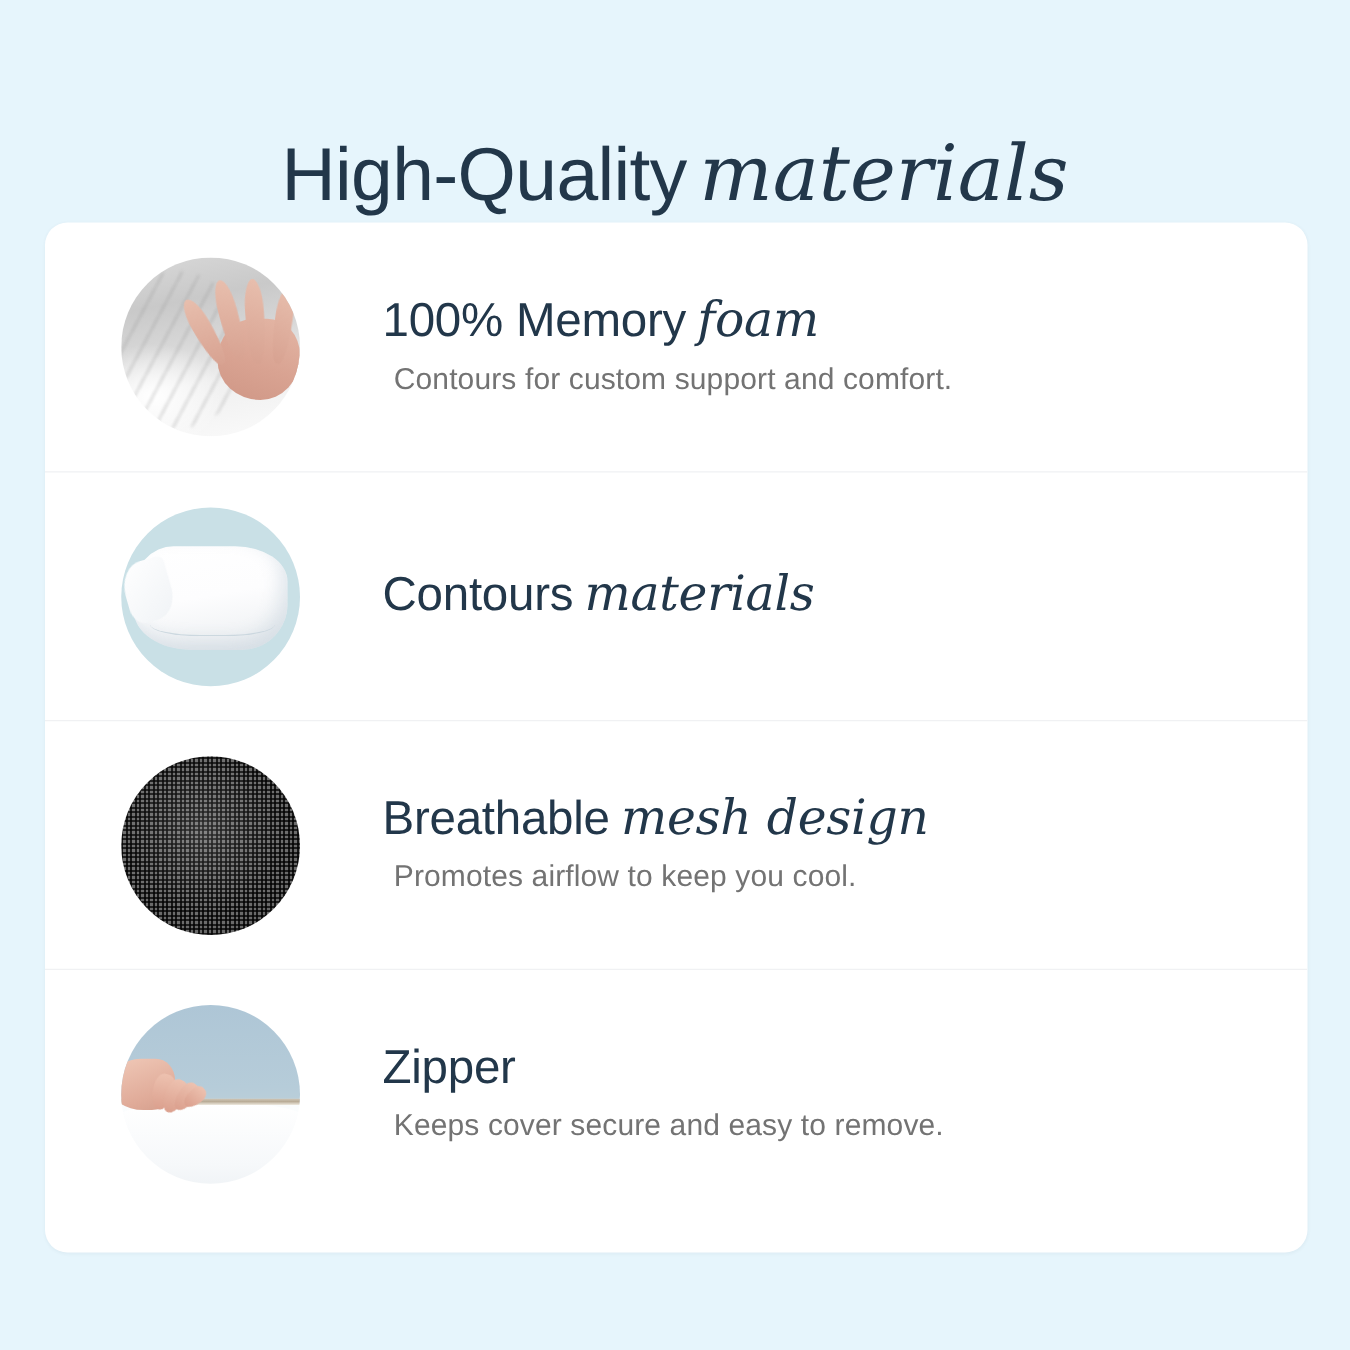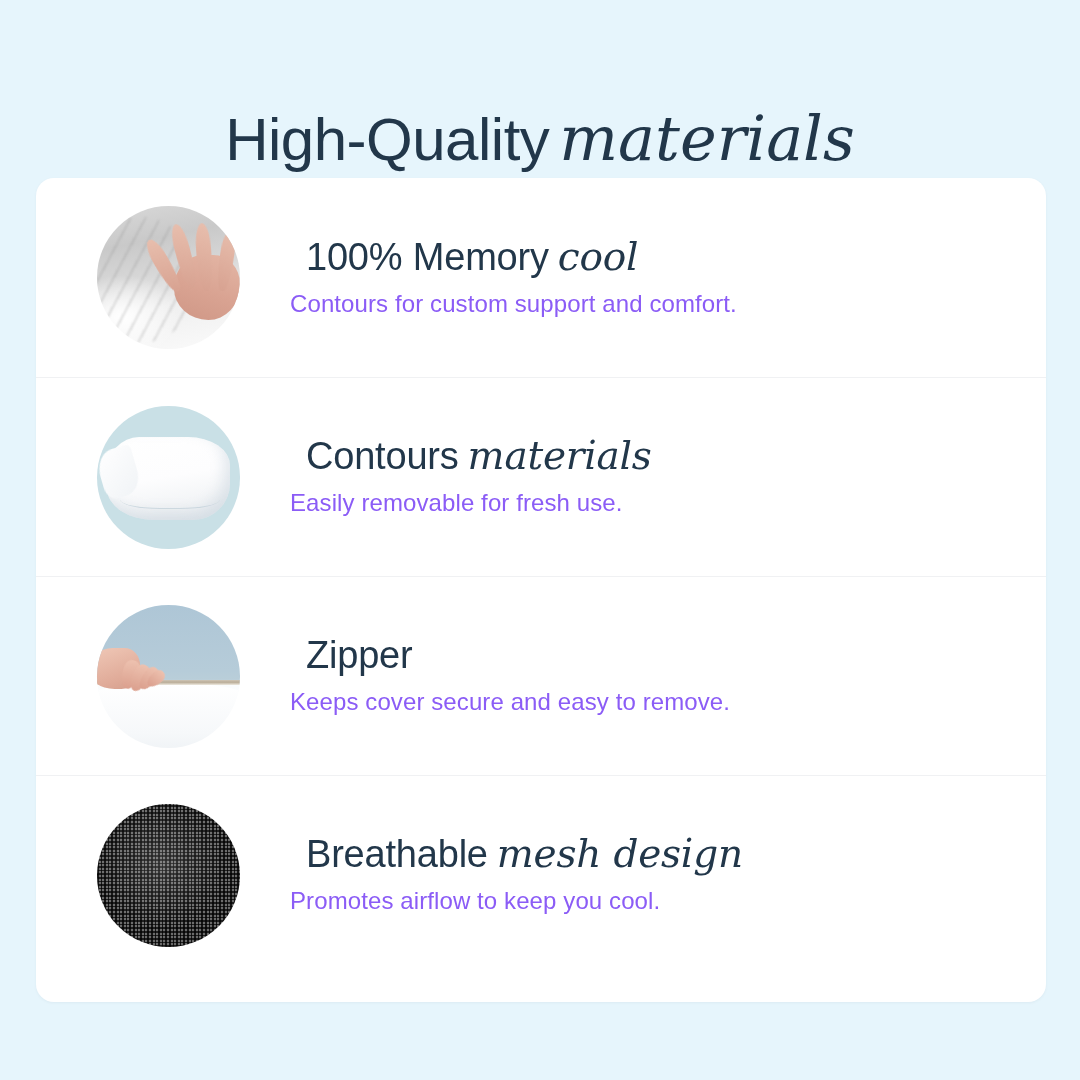--- a/index.html
+++ b/index.html
@@ -265,26 +265,27 @@
     font-family: "DejaVu Serif", "Liberation Serif", serif;
     font-style: italic;
     font-size: 39px;
     margin-left: 9px;
   }
   .feature-title .em:empty {
     display: none;
   }
   .feature-desc {
     margin-top: 8px;
-    color: #8b5cf6;
+    color: #737373;
     font-size: 24px;
     line-height: 32px;
     font-weight: 400;
     letter-spacing: 0.1px;
     white-space: nowrap;
+    margin-left: 25px;
   }
 </style>
 </head>
 <body>
 
 <div class="page">
 
   <h1 class="title">
     <span class="plain">High-Quality</span><span class="em">materials</span>
   </h1>
@@ -298,37 +299,48 @@
           <div class="foam-palm"></div>
           <div class="finger f1"></div>
           <div class="finger f2"></div>
           <div class="finger f3"></div>
           <div class="finger f4"></div>
           <div class="finger f5"></div>
         </div>
       </div>
       <div class="text">
         <div class="feature-title">
-          <span class="plain">100% Memory</span><span class="em">cool</span>
+          <span class="plain">100% Memory</span><span class="em">foam</span>
         </div>
         <div class="feature-desc">Contours for custom support and comfort.</div>
       </div>
     </div>
 
     <div class="row">
       <div class="thumb thumb-pillow">
         <div class="pillow-body"></div>
         <div class="pillow-corner"></div>
         <div class="pillow-seam"></div>
       </div>
       <div class="text">
         <div class="feature-title">
           <span class="plain">Contours</span><span class="em">materials</span>
         </div>
-        <div class="feature-desc">Easily removable for fresh use.</div>
+      </div>
+    </div>
+
+    <div class="row">
+      <div class="thumb thumb-mesh">
+        <div class="mesh-shade"></div>
+      </div>
+      <div class="text">
+        <div class="feature-title">
+          <span class="plain">Breathable</span><span class="em">mesh design</span>
+        </div>
+        <div class="feature-desc">Promotes airflow to keep you cool.</div>
       </div>
     </div>
 
     <div class="row">
       <div class="thumb thumb-zip">
         <div class="zip-pillow"></div>
         <div class="zip-track"></div>
         <div class="zip-hand">
           <div class="zip-palm"></div>
           <div class="zip-finger zf1"></div>
@@ -338,26 +350,14 @@
         </div>
       </div>
       <div class="text">
         <div class="feature-title">
           <span class="plain">Zipper</span>
         </div>
         <div class="feature-desc">Keeps cover secure and easy to remove.</div>
       </div>
     </div>
 
-    <div class="row">
-      <div class="thumb thumb-mesh">
-        <div class="mesh-shade"></div>
-      </div>
-      <div class="text">
-        <div class="feature-title">
-          <span class="plain">Breathable</span><span class="em">mesh design</span>
-        </div>
-        <div class="feature-desc">Promotes airflow to keep you cool.</div>
-      </div>
-    </div>
-
   </div>
 </div>
 
 </body></html>

